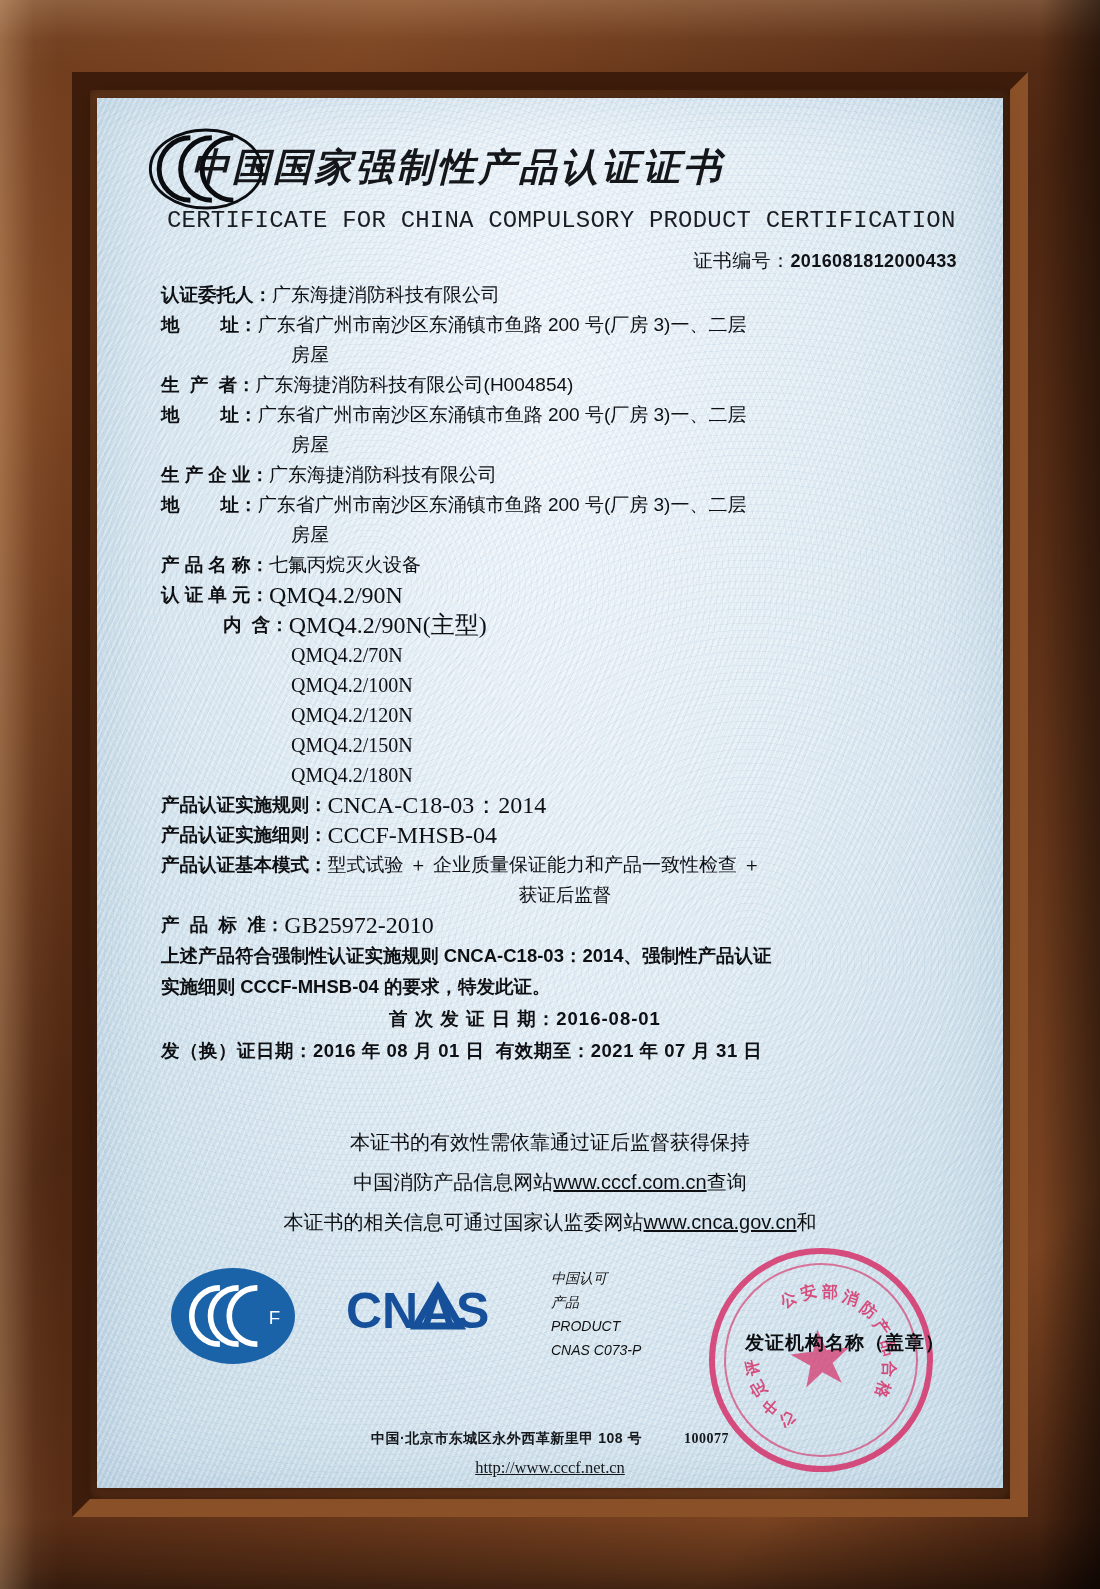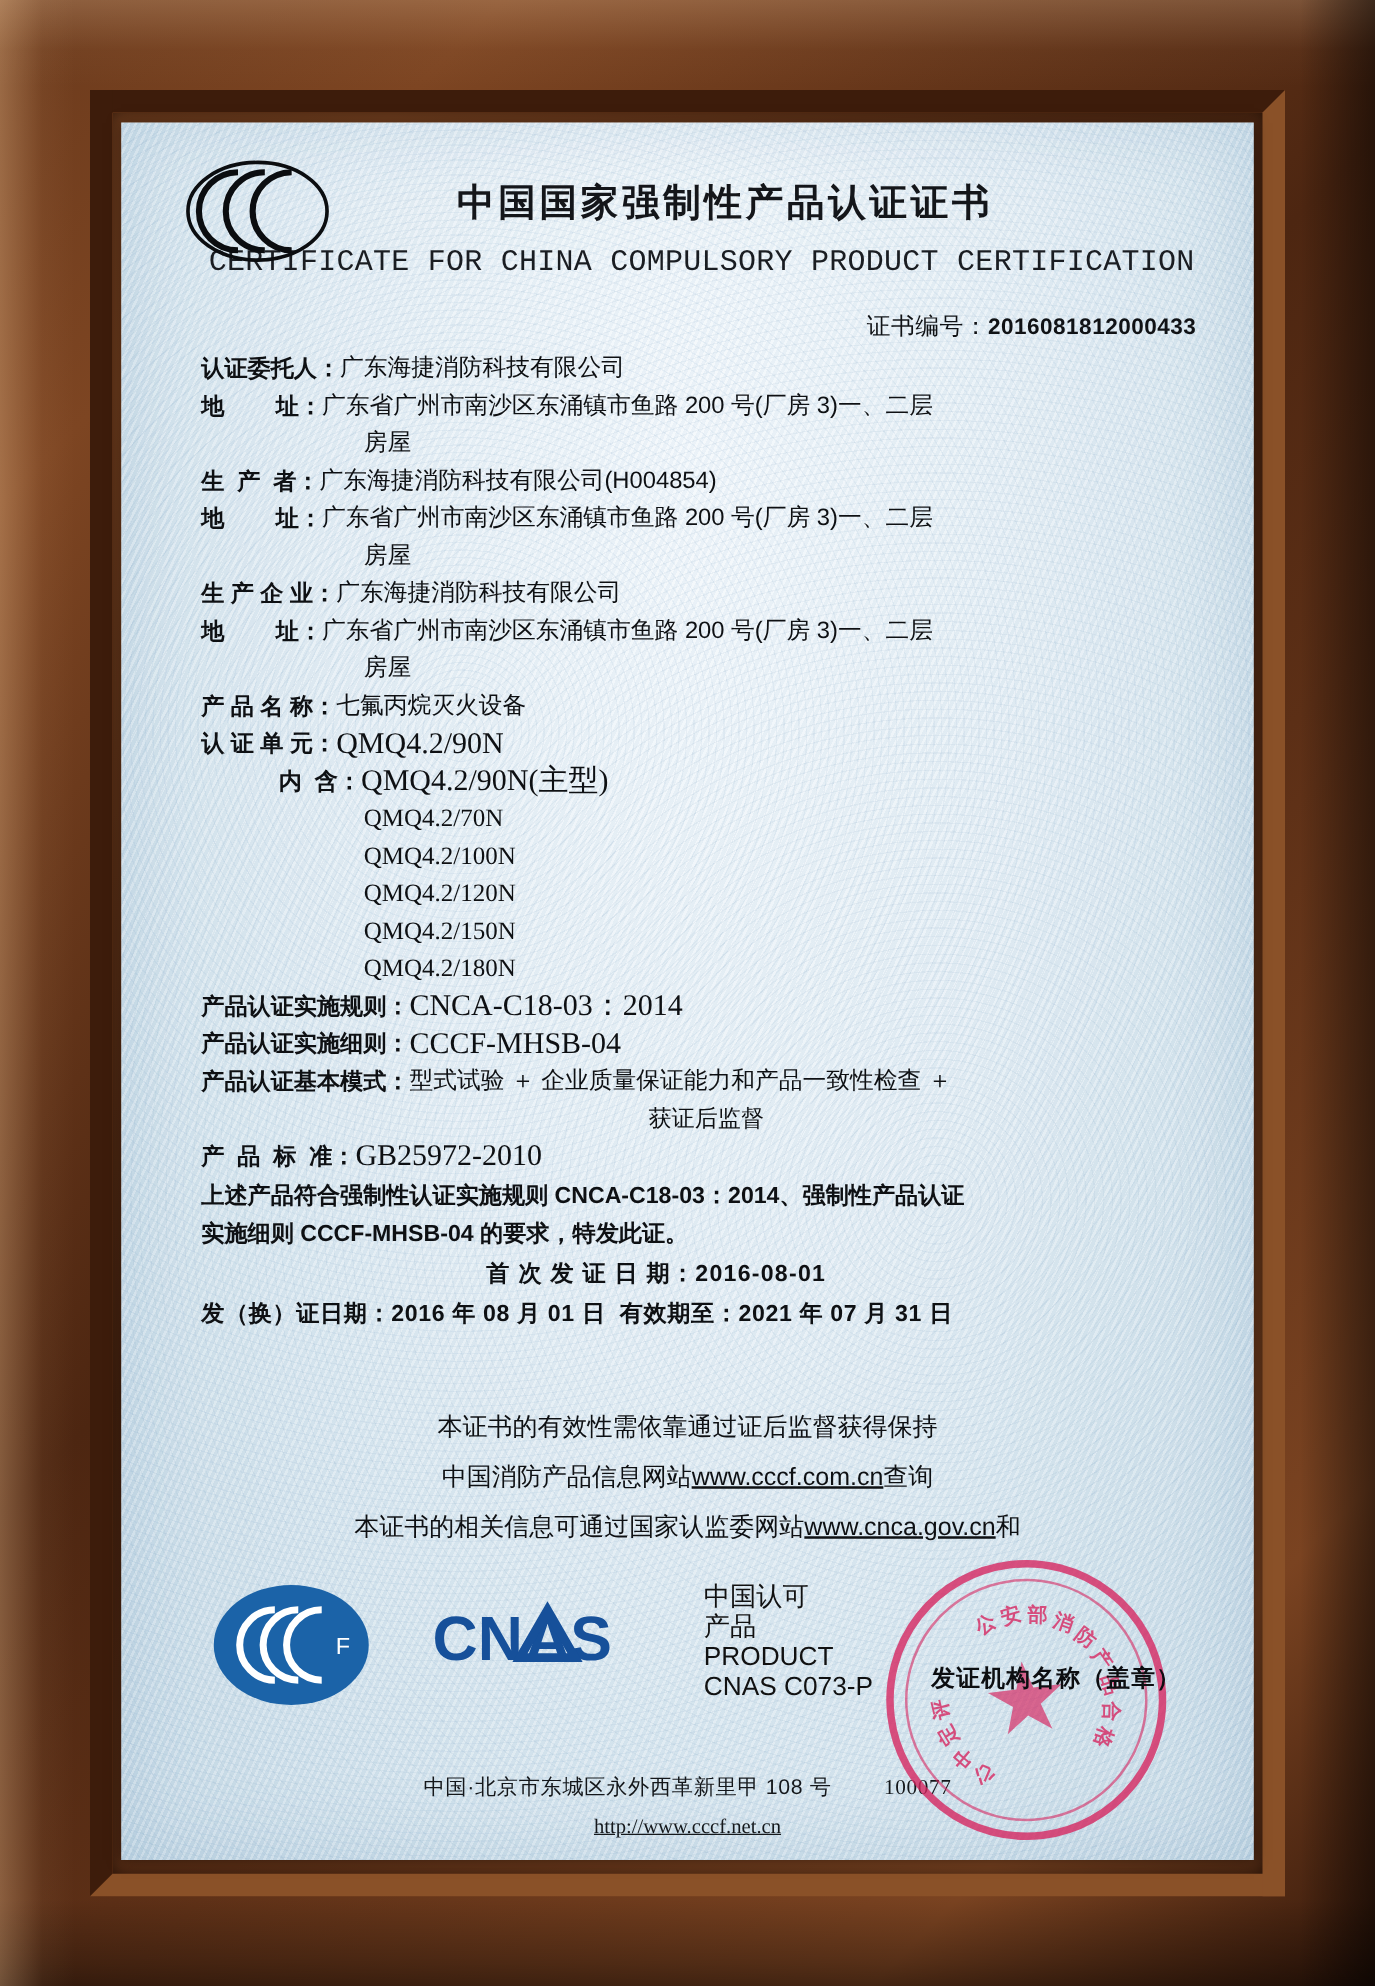--- a/index.html
+++ b/index.html
@@ -75,28 +75,28 @@
   .header {
     position: relative;
     height: 112px;
   }
   .ccc-logo {
     position: absolute;
     left: 16px; top: 8px;
     width: 118px; height: 82px;
   }
   .title-cn {
-    text-align: center;
-    font-family: "Liberation Sans", sans-serif;
-    font-weight: bold;
-    font-size: 30px;
+    font-family: "Liberation Sans", sans-serif;
+    font-weight: bold;
+    font-size: 38px;
     letter-spacing: 3px;
     color: #14161a;
     padding-top: 22px;
     padding-left: 60px;
+    font-style: italic;
   }
   .title-en {
     font-family: Liberation Mono, monospace;
     font-size: 24px;
     color: #1a1d22;
     letter-spacing: .2px;
     padding-top: 14px;
     padding-left: 36px;
   }
   .cert-no {
@@ -197,25 +197,26 @@
     border-radius: 50% / 50%;
     display: flex; align-items: center; justify-content: center;
   }
   .cnas-logo {
     position: absolute;
     left: 215px; top: 22px;
     width: 200px;
   }
   .cnas-text {
     position: absolute;
-    left: 432px; top: 8px;
-    font-family: "Liberation Sans", sans-serif;
-    font-size: 21px;
+    left: 420px; top: 8px;
+    font-family: "Liberation Sans", sans-serif;
+    font-size: 14px;
     line-height: 24px;
     color: #111;
+    font-style: italic;
   }
   .issuer {
     position: absolute;
     right: 24px; top: 72px;
     font-family: "Liberation Sans", sans-serif;
     font-weight: bold;
     font-size: 19px;
     color: #0c0e11;
     letter-spacing: 1px;
   }
@@ -265,25 +266,26 @@
     margin-top: 6px;
   }
   .footer .org {
     font-family: "Liberation Sans", sans-serif;
     font-weight: bold;
     font-size: 23px;
     letter-spacing: 2px;
     color: #0b0d10;
   }
   .footer .addr {
-    margin-top: 14px;
-    font-family: "Liberation Sans", sans-serif;
-    font-size: 17px;
+    margin-top: 26px;
+    font-family: "Liberation Sans", sans-serif;
+    font-size: 14px;
     color: #14171b;
     letter-spacing: .5px;
+    font-weight: bold;
   }
   .footer .addr .zip { margin-left: 42px; font-family: "Liberation Serif", serif; }
   .footer .url {
     margin-top: 10px;
     font-family: "Liberation Serif", serif;
     font-size: 16.5px;
     color: #15181c;
     text-decoration: underline;
   }
 </style>

